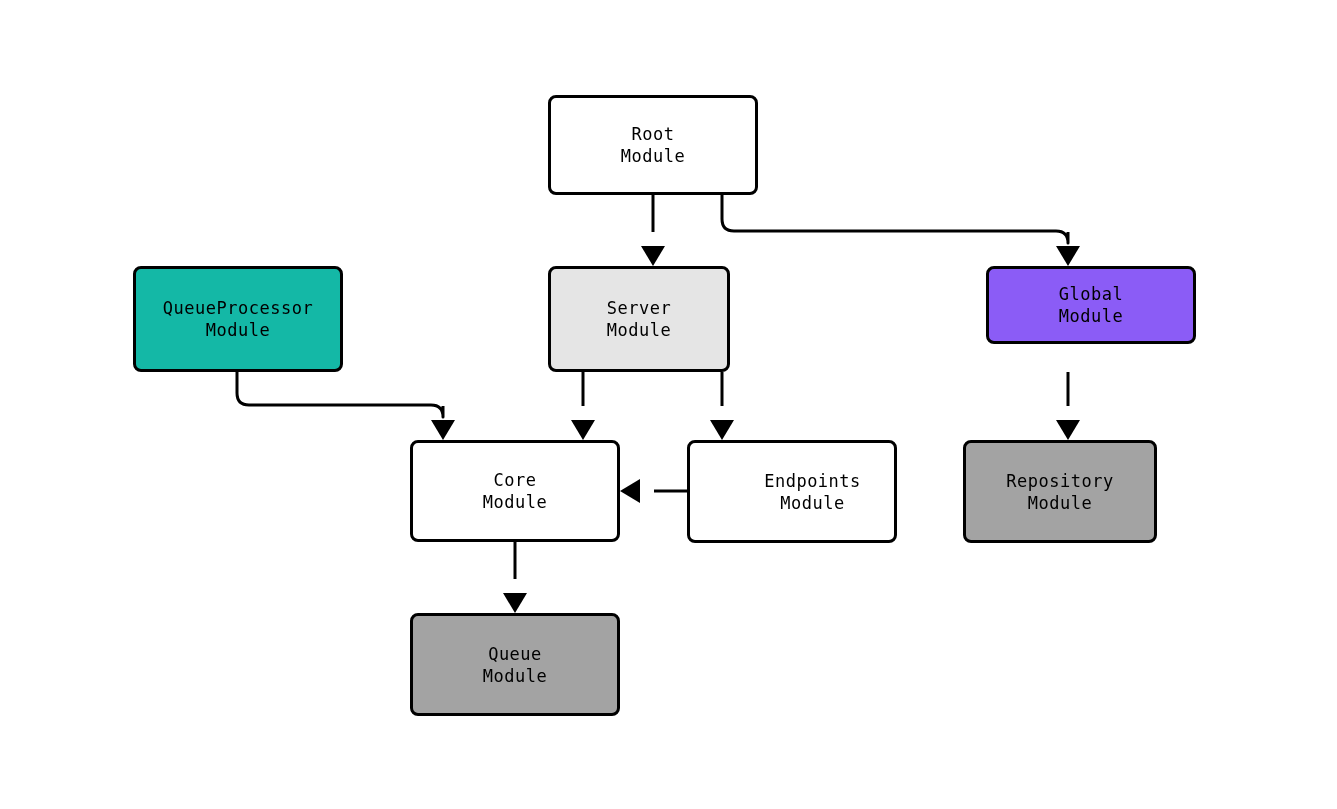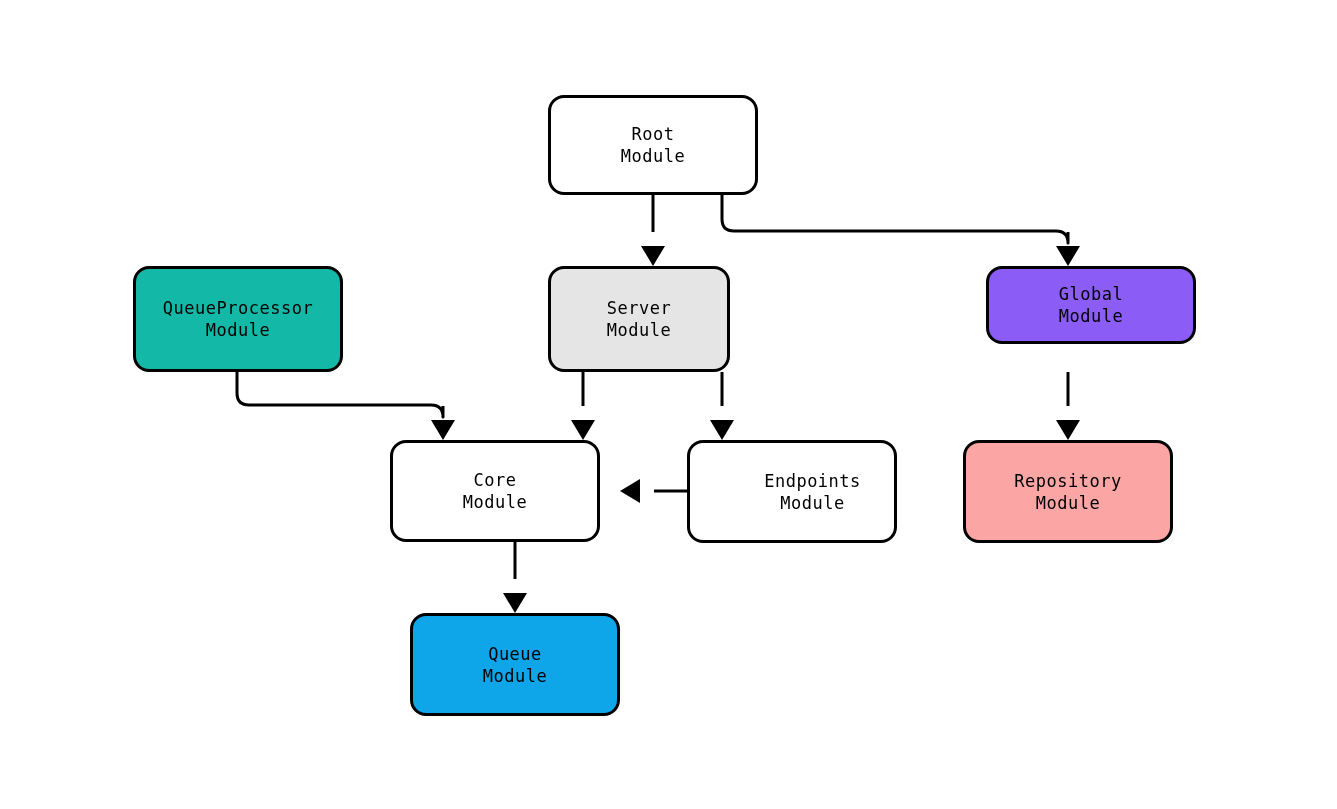--- a/index.html
+++ b/index.html
@@ -23,21 +23,21 @@
     left: 0;
     top: 0;
     width: 1337px;
     height: 809px;
   }
   .node {
     position: absolute;
     box-sizing: border-box;
     background: #ffffff;
     border: 3px solid #000000;
-    border-radius: 16px;
+    border-radius: 8px;
     display: flex;
     flex-direction: column;
     align-items: center;
     justify-content: center;
     z-index: 3;
   }
   .node-label {
     font-family: "DejaVu Sans Mono", "Liberation Mono", monospace;
     font-size: 17px;
     line-height: 22px;
@@ -85,31 +85,31 @@
 Module</div>
       </div>
       <div class="node" style="left: 548px; top: 266px; width: 182px; height: 106px; border-color: rgb(0, 0, 0); background: #e5e5e5;">
         <div class="node-label">Server
 Module</div>
       </div>
       <div class="node" style="left: 986px; top: 266px; width: 210px; height: 78px; border-color: rgb(0, 0, 0); background: #8b5cf6;">
         <div class="node-label">Global
 Module</div>
       </div>
-      <div class="node" style="left: 390px; top: 440px; width: 210px; height: 102px; border-color: rgb(0, 0, 0); background: rgb(255, 255, 255);">
+      <div class="node" style="left: 410px; top: 440px; width: 210px; height: 102px; border-color: rgb(0, 0, 0); background: rgb(255, 255, 255);">
         <div class="node-label">Core
 Module</div>
       </div>
       <div class="node" style="left: 687px; top: 440px; width: 210px; height: 103px; border-color: rgb(0, 0, 0); background: rgb(255, 255, 255); padding-left: 41px;">
         <div class="node-label">Endpoints
 Module</div>
       </div>
-      <div class="node" style="left: 963px; top: 440px; width: 210px; height: 103px; border-color: rgb(0, 0, 0); background: #fca5a5;">
+      <div class="node" style="left: 963px; top: 440px; width: 194px; height: 103px; border-color: rgb(0, 0, 0); background: #a3a3a3;">
         <div class="node-label">Repository
 Module</div>
       </div>
-      <div class="node" style="left: 410px; top: 613px; width: 210px; height: 103px; border-color: rgb(0, 0, 0); background: #0ea5e9;">
+      <div class="node" style="left: 410px; top: 613px; width: 210px; height: 103px; border-color: rgb(0, 0, 0); background: #a3a3a3;">
         <div class="node-label">Queue
 Module</div>
       </div>
     </div>
 
 </div>
 
 </body></html>

